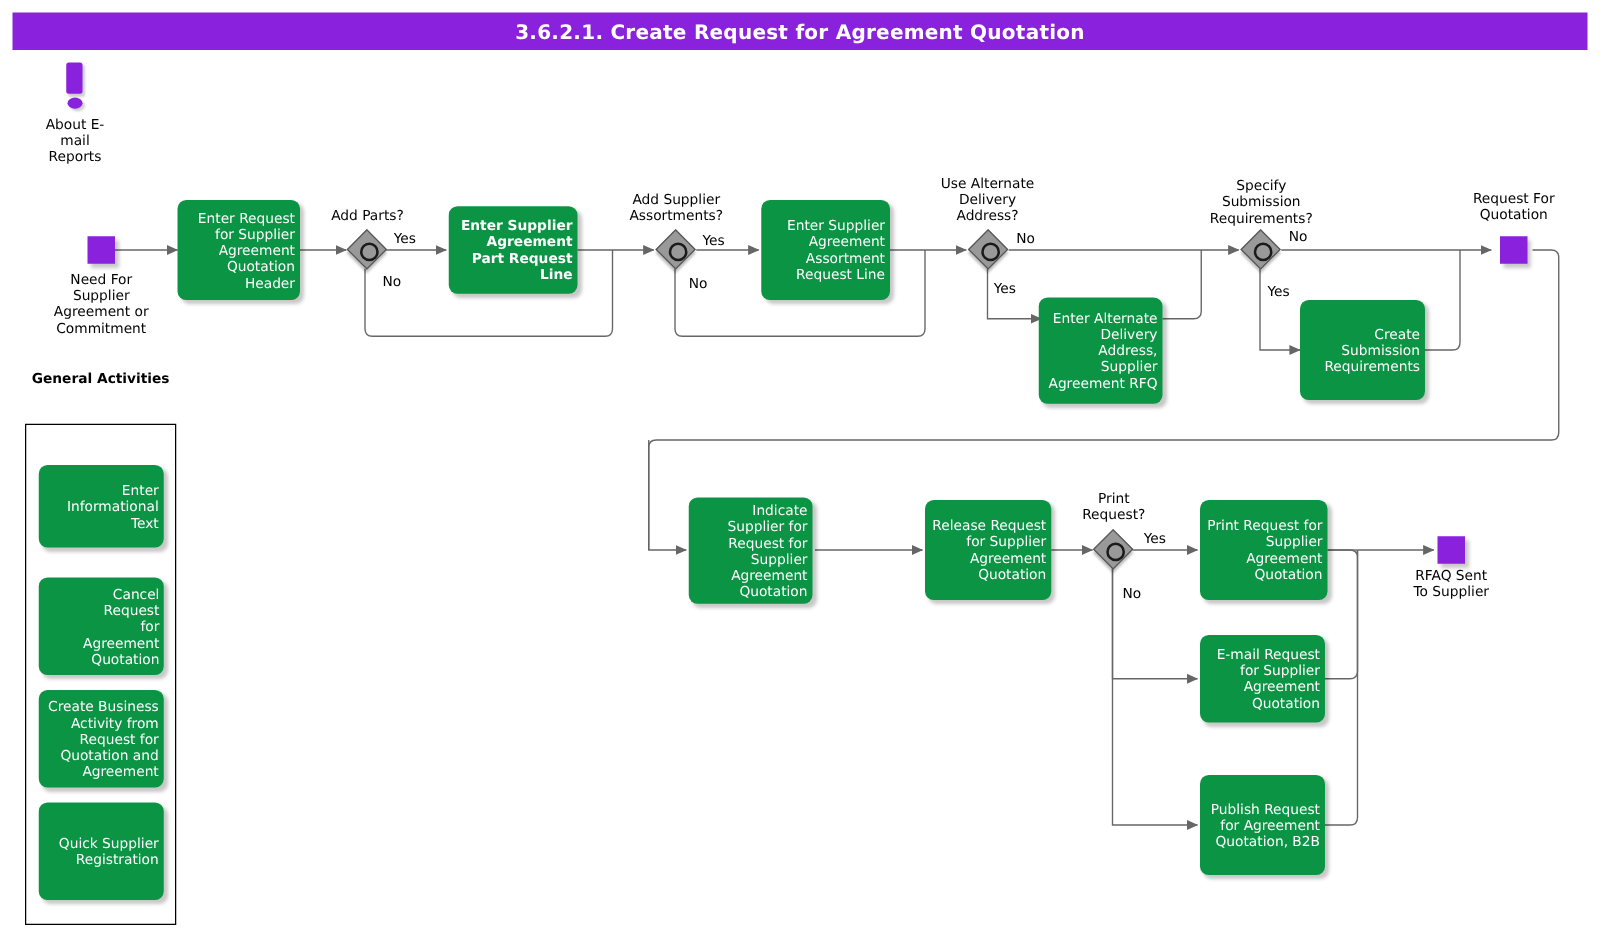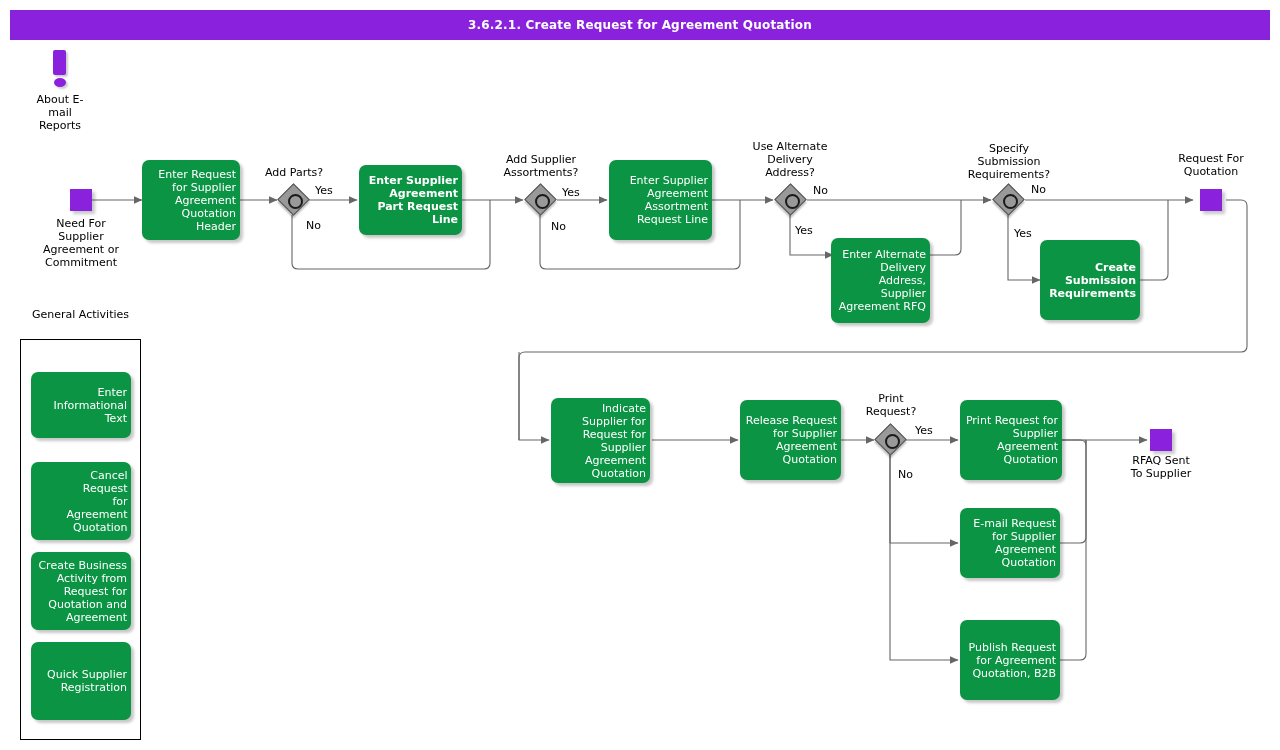--- a/index.html
+++ b/index.html
@@ -1,21 +1,21 @@
 <!DOCTYPE html>
 <html><head>
 <meta charset="utf-8">
 <style>
   html,body{margin:0;padding:0;background:#ffffff;}
   body{width:1280px;height:750px;position:relative;overflow:hidden;
        font-family:"DejaVu Sans","Liberation Sans",sans-serif;}
 
   
   #titlebar{position:absolute;left:10px;top:10px;width:1260px;height:30px;
-            background:#8a22dd;color:#ffffff;font-size:12px;font-weight:bold;
+            background:#8a22dd;color:#ffffff;font-size:16px;font-weight:bold;
             display:flex;align-items:center;justify-content:center;letter-spacing:.2px;}
 
   
   #wires{position:absolute;left:0;top:0;width:1280px;height:750px;}
 
   
   .task{position:absolute;background:#0b9444;border-radius:7px;color:#ffffff;
         display:flex;align-items:center;justify-content:center;text-align:right;
         font-size:11px;line-height:13px;padding:2px 4px;box-sizing:border-box;
         box-shadow:3px 3px 3px rgba(0,0,0,.22);}
@@ -35,22 +35,22 @@
   
   .lbl{position:absolute;font-size:11px;line-height:13px;color:#000000;
        text-align:center;white-space:pre-line;}
 
   
   .branch{position:absolute;font-size:11px;color:#000000;line-height:13px;}
 
   
   #genbox{position:absolute;left:20px;top:339px;width:121px;height:401px;
           border:1px solid #000000;background:#ffffff;box-sizing:border-box;}
-  #gentitle{position:absolute;left:20px;top:308px;width:121px;text-align:center;
-            font-size:11px;line-height:13px;color:#000000;}
+  #gentitle{position:absolute;left:20px;top:296px;width:121px;text-align:center;
+            font-size:11px;line-height:13px;color:#000000;font-weight:bold;}
 
   
   #about-icon{position:absolute;left:53px;top:50px;width:14px;height:40px;}
   #about-icon .bar{position:absolute;left:0;top:0;width:13px;height:25px;
                    background:#8a22dd;border-radius:2px;
                    box-shadow:2px 2px 2px rgba(0,0,0,.2);}
   #about-icon .dot{position:absolute;left:1px;top:28px;width:12px;height:9px;
                    background:#8a22dd;border-radius:50%;
                    box-shadow:2px 2px 2px rgba(0,0,0,.2);}
 </style>
@@ -193,21 +193,21 @@
 Agreement
 Assortment
 Request Line</div>
 
 <div class="task" style="left:831px;top:238px;width:99px;height:85px;">Enter Alternate
 Delivery
 Address,
 Supplier
 Agreement RFQ</div>
 
-<div class="task" style="left:1040px;top:240px;width:100px;height:80px;font-weight:bold;">Create
+<div class="task" style="left:1040px;top:240px;width:100px;height:80px;">Create
 Submission
 Requirements</div>
 
 <div class="task" style="left:551px;top:398px;width:99px;height:85px;">Indicate
 Supplier for
 Request for
 Supplier
 Agreement
 Quotation</div>
 

